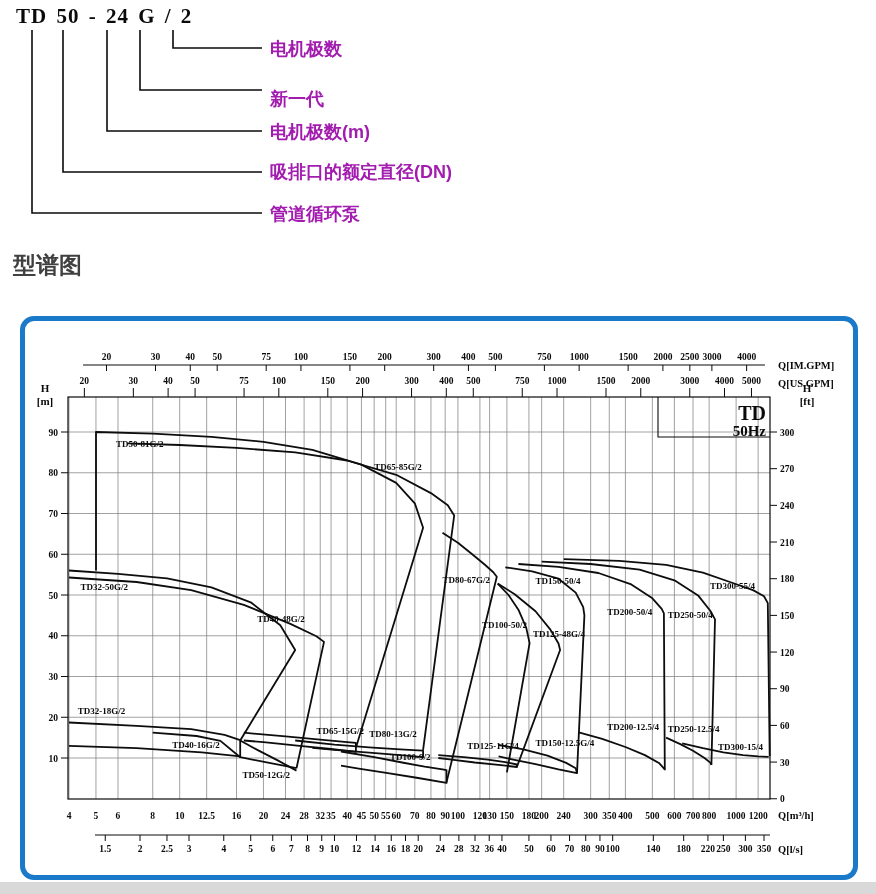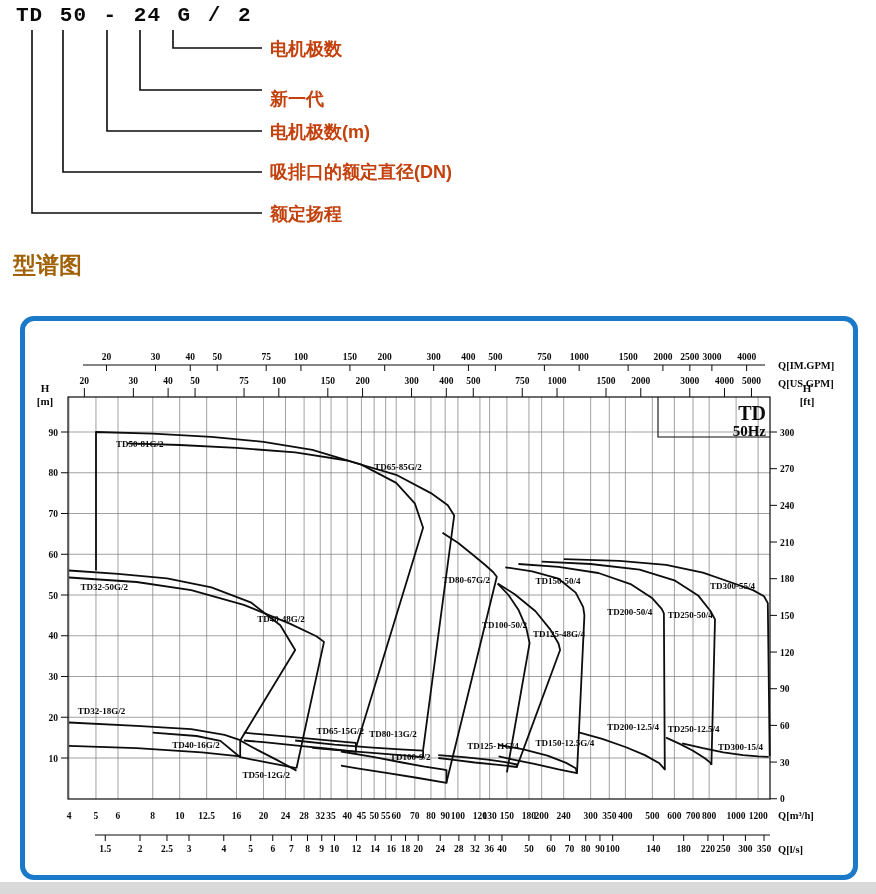--- a/index.html
+++ b/index.html
@@ -1,22 +1,22 @@
 <!DOCTYPE html>
 <html><head>
 <meta charset="utf-8">
 <style>
   html,body{margin:0;padding:0;background:#ffffff;}
   body{width:876px;height:894px;position:relative;overflow:hidden;
        font-family:"Liberation Sans","DejaVu Sans",sans-serif;color:#111;}
   .abs{position:absolute;}
-  #model-code{left:16px;top:4px;font-family:Liberation Mono, monospace;
+  #model-code{left:16px;top:4px;font-family:Liberation Serif, serif;
       font-weight:bold;font-size:21px;letter-spacing:1px;word-spacing:3px;color:#0a0a0a;}
-  .callout-label{left:270px;font-size:18px;font-weight:bold;color:#c2410c;white-space:nowrap;}
-  #section-title{left:13px;top:250px;font-size:23px;font-weight:bold;color:#a16207;}
+  .callout-label{left:270px;font-size:18px;font-weight:bold;color:#a21caf;white-space:nowrap;}
+  #section-title{left:13px;top:250px;font-size:23px;font-weight:bold;color:#404040;}
   #chart-box{left:20px;top:316px;width:838px;height:564px;border:5px solid #1a7ac9;
       border-radius:14px;background:#fff;box-sizing:border-box;}
   #bottom-strip{left:0;top:882px;width:876px;height:12px;background:#d9d9d9;}
   svg text{fill:#0a0a0a;}
   .tickfont{font-family:"Liberation Serif","DejaVu Serif",serif;font-weight:bold;font-size:9.5px;}
   .unitfont{font-family:"Liberation Serif","DejaVu Serif",serif;font-weight:bold;font-size:10.5px;}
   .hdrfont{font-family:"Liberation Serif","DejaVu Serif",serif;font-weight:bold;font-size:11px;}
   .tdfont{font-family:"Liberation Serif","DejaVu Serif",serif;font-weight:bold;font-size:20px;}
   .hzfont{font-family:"Liberation Serif","DejaVu Serif",serif;font-weight:bold;font-size:15px;}
 </style>
@@ -30,21 +30,21 @@
   <path d="M140,30 V90 H262" fill="none" stroke="#0a0a0a" stroke-width="1.6"></path>
   <path d="M107,30 V131 H262" fill="none" stroke="#0a0a0a" stroke-width="1.6"></path>
   <path d="M63,30 V172 H262" fill="none" stroke="#0a0a0a" stroke-width="1.6"></path>
   <path d="M32,30 V213 H262" fill="none" stroke="#0a0a0a" stroke-width="1.6"></path>
 </svg>
 
 <div class="abs callout-label" style="top:37px">电机极数</div>
 <div class="abs callout-label" style="top:87px">新一代</div>
 <div class="abs callout-label" style="top:120px">电机极数(m)</div>
 <div class="abs callout-label" style="top:160px">吸排口的额定直径(DN)</div>
-<div class="abs callout-label" style="top:202px">额定扬程</div>
+<div class="abs callout-label" style="top:202px">管道循环泵</div>
 
 <div id="section-title" class="abs">型谱图</div>
 
 <div id="chart-box" class="abs"></div>
 
 <svg class="abs" id="chart-svg" style="left:25px;top:322px" width="828" height="552" viewBox="0 0 828 552">
   <g id="gen-grid">
       <line x1="44" y1="75" x2="44" y2="477" stroke="#787878" stroke-width="0.7"></line>
       <line x1="70.96036561884131" y1="75" x2="70.96036561884131" y2="477" stroke="#787878" stroke-width="0.7"></line>
       <line x1="92.98858826929052" y1="75" x2="92.98858826929052" y2="477" stroke="#787878" stroke-width="0.7"></line>

